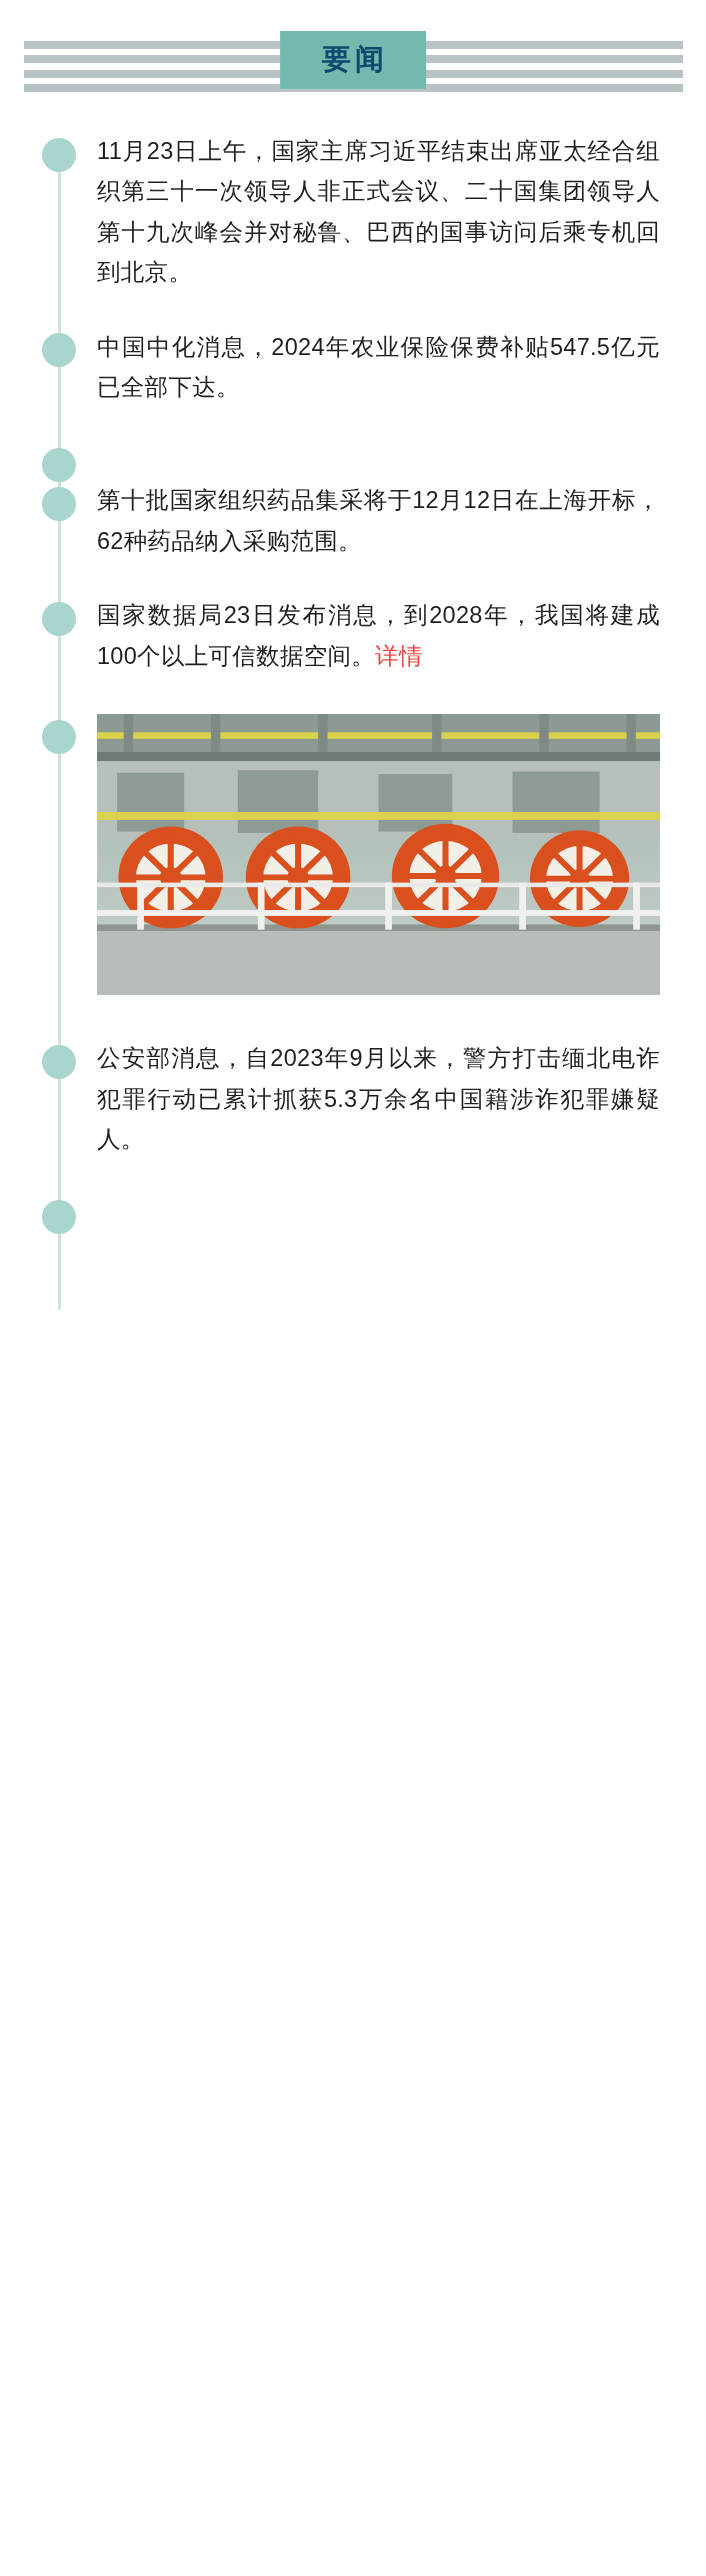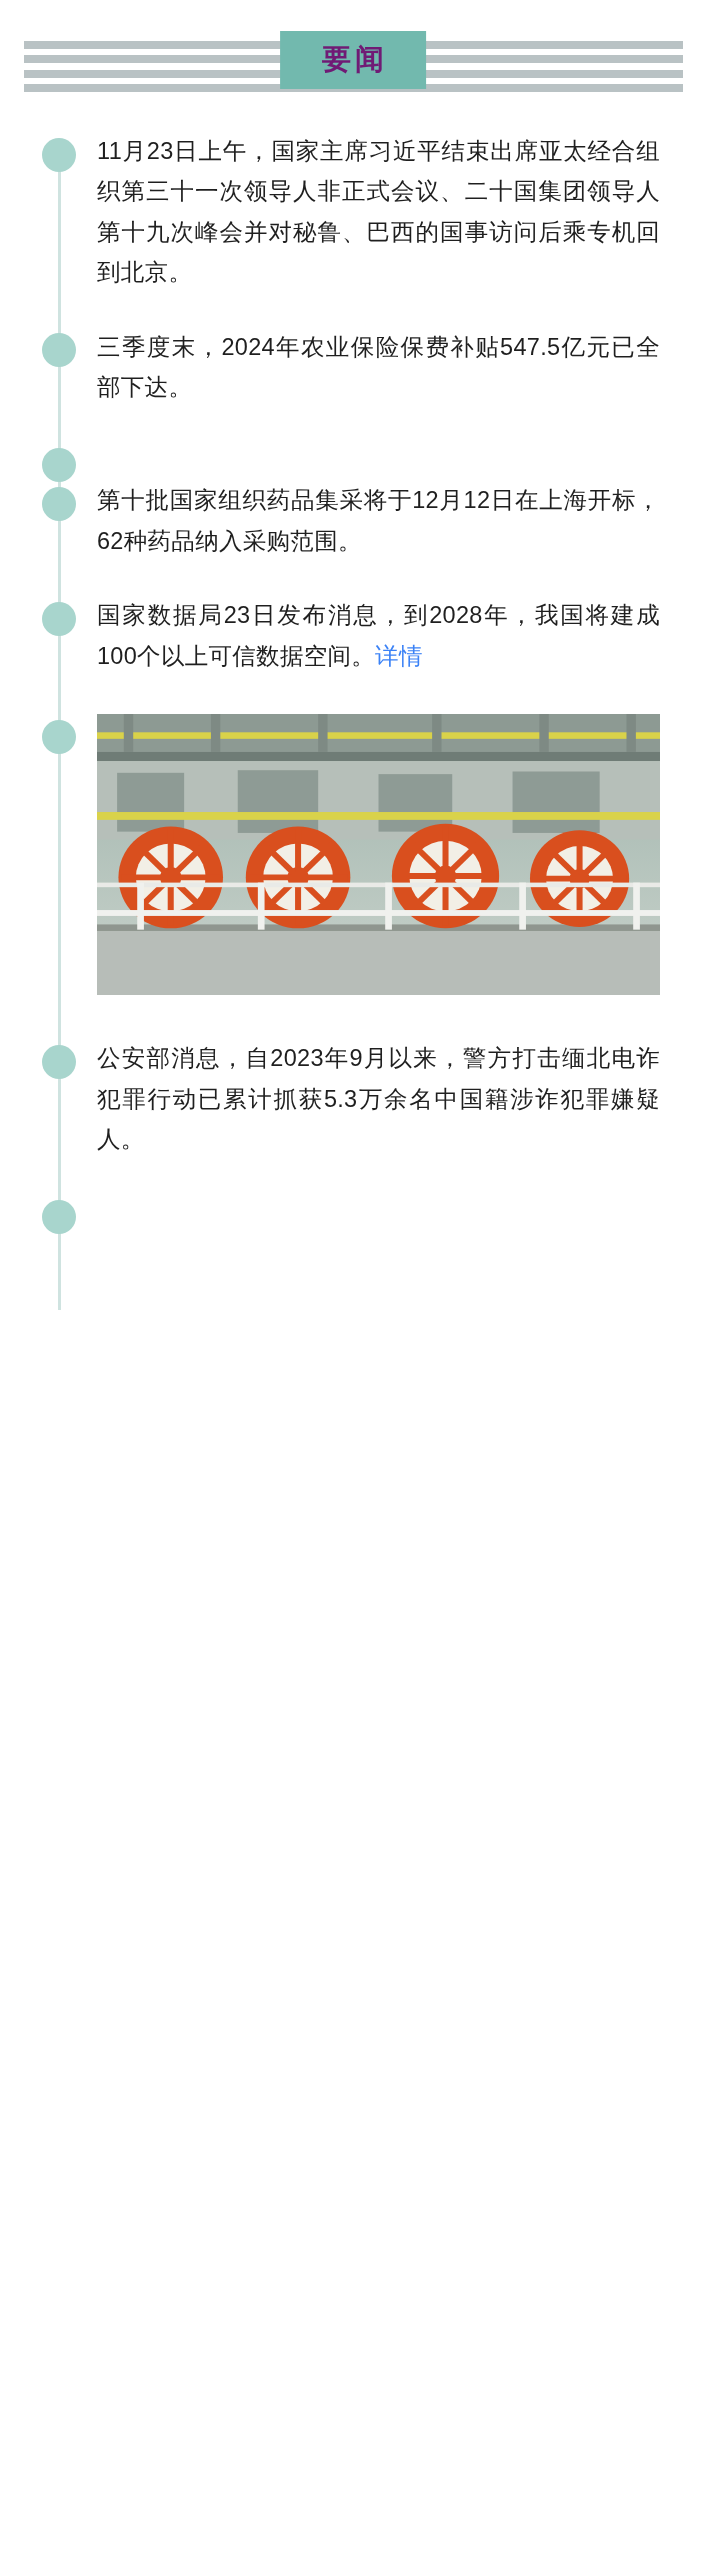--- a/index.html
+++ b/index.html
@@ -36,21 +36,21 @@
     height: 7.8px;
     background: #b9c2c4;
     width: 100%;
   }
   .title-plate {
     position: absolute;
     left: 50%;
     transform: translateX(-50%);
     top: 31px;
     background: #72b9ae;
-    color: #701a75;
+    color: #0c4a6e;
     font-size: 29px;
     font-weight: bold;
     letter-spacing: 3.9px;
     padding: 14.4px 38px 14.4px 42px;
     line-height: 1;
     z-index: 3;
   }
 
   
   .timeline {
@@ -86,21 +86,21 @@
   }
   .item-text {
     font-size: 23.5px;
     line-height: 1.72;
     color: #1f1f1f;
     letter-spacing: 0.3px;
     text-align: justify;
     word-break: break-word;
   }
   .item-text .more {
-    color: #3b82f6;
+    color: #ef4444;
     cursor: pointer;
   }
   .item-photo {
     display: block;
     width: 100%;
     height: 281px;
     margin: 3.9px 0 9.2px 0;
     border: 0;
     overflow: hidden;
     position: relative;
@@ -125,21 +125,21 @@
   <div class="tl-line"></div>
   <div class="items">
 
     <div class="item">
       <span class="dot"></span>
       <div class="item-text">11月23日上午，国家主席习近平结束出席亚太经合组织第三十一次领导人非正式会议、二十国集团领导人第十九次峰会并对秘鲁、巴西的国事访问后乘专机回到北京。</div>
     </div>
 
     <div class="item">
       <span class="dot"></span>
-      <div class="item-text">三季度末，2024年农业保险保费补贴547.5亿元已全部下达。</div>
+      <div class="item-text">中国中化消息，2024年农业保险保费补贴547.5亿元已全部下达。</div>
     </div>
 
 
     <div class="item">
       <span class="dot"></span>
     </div>
 
 
     <div class="item">
       <span class="dot"></span>

